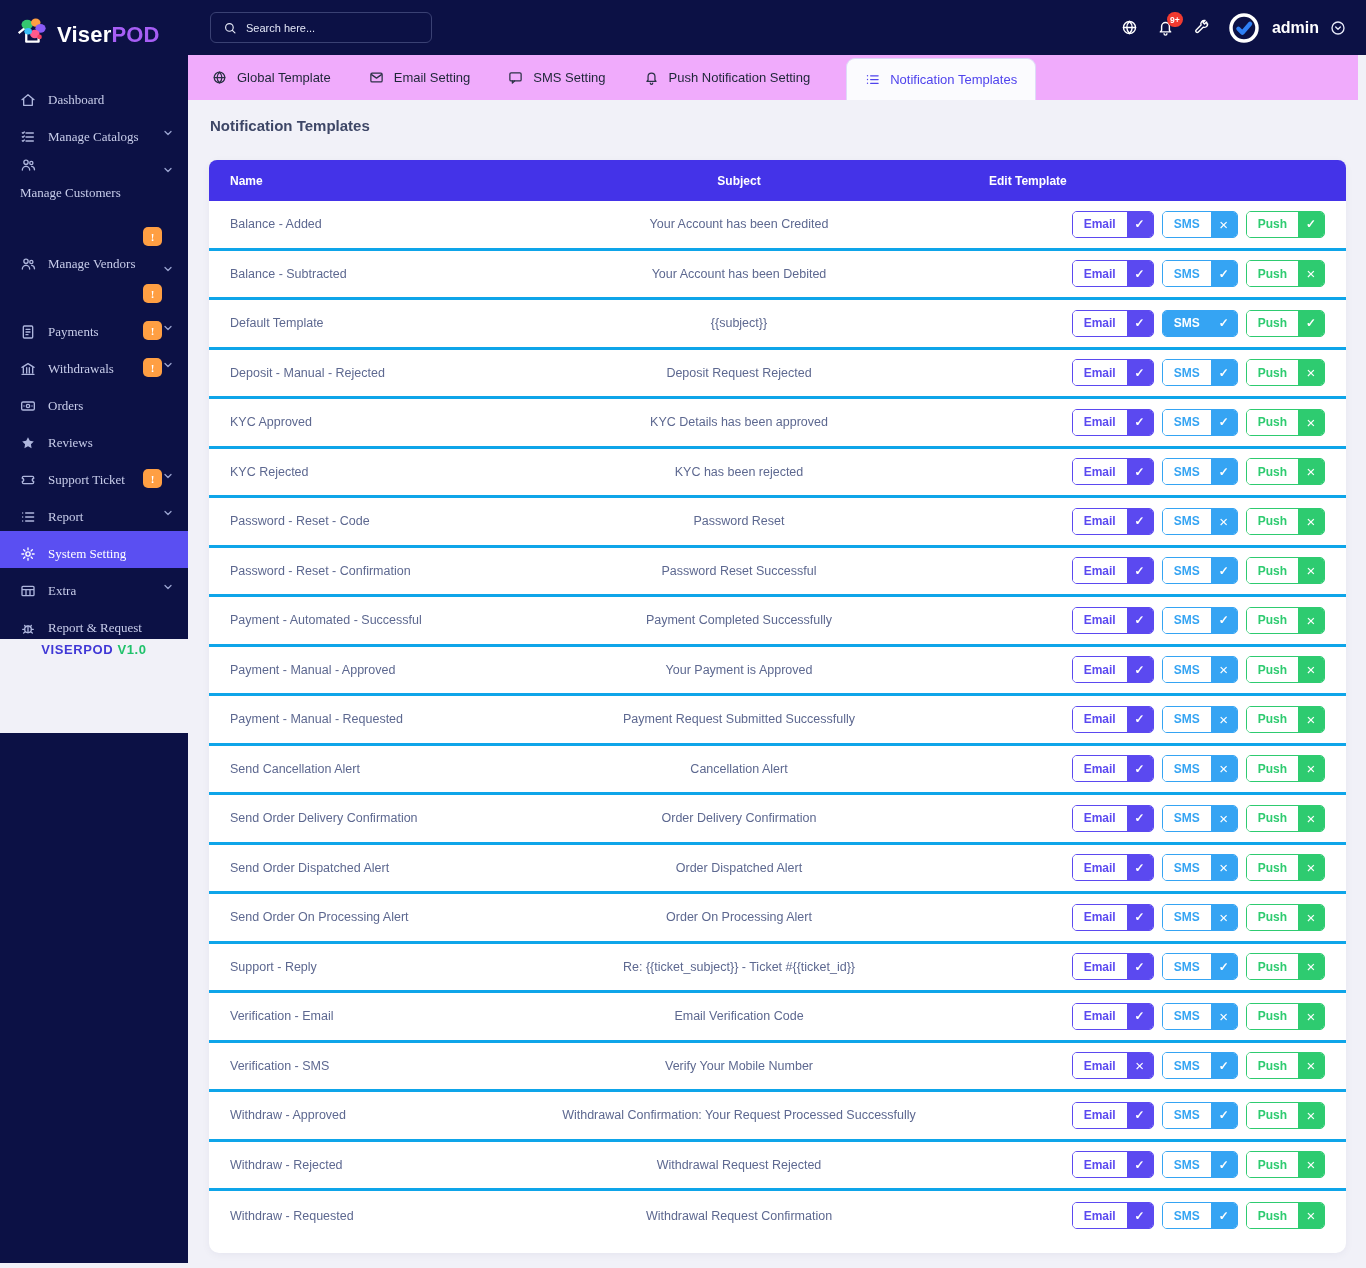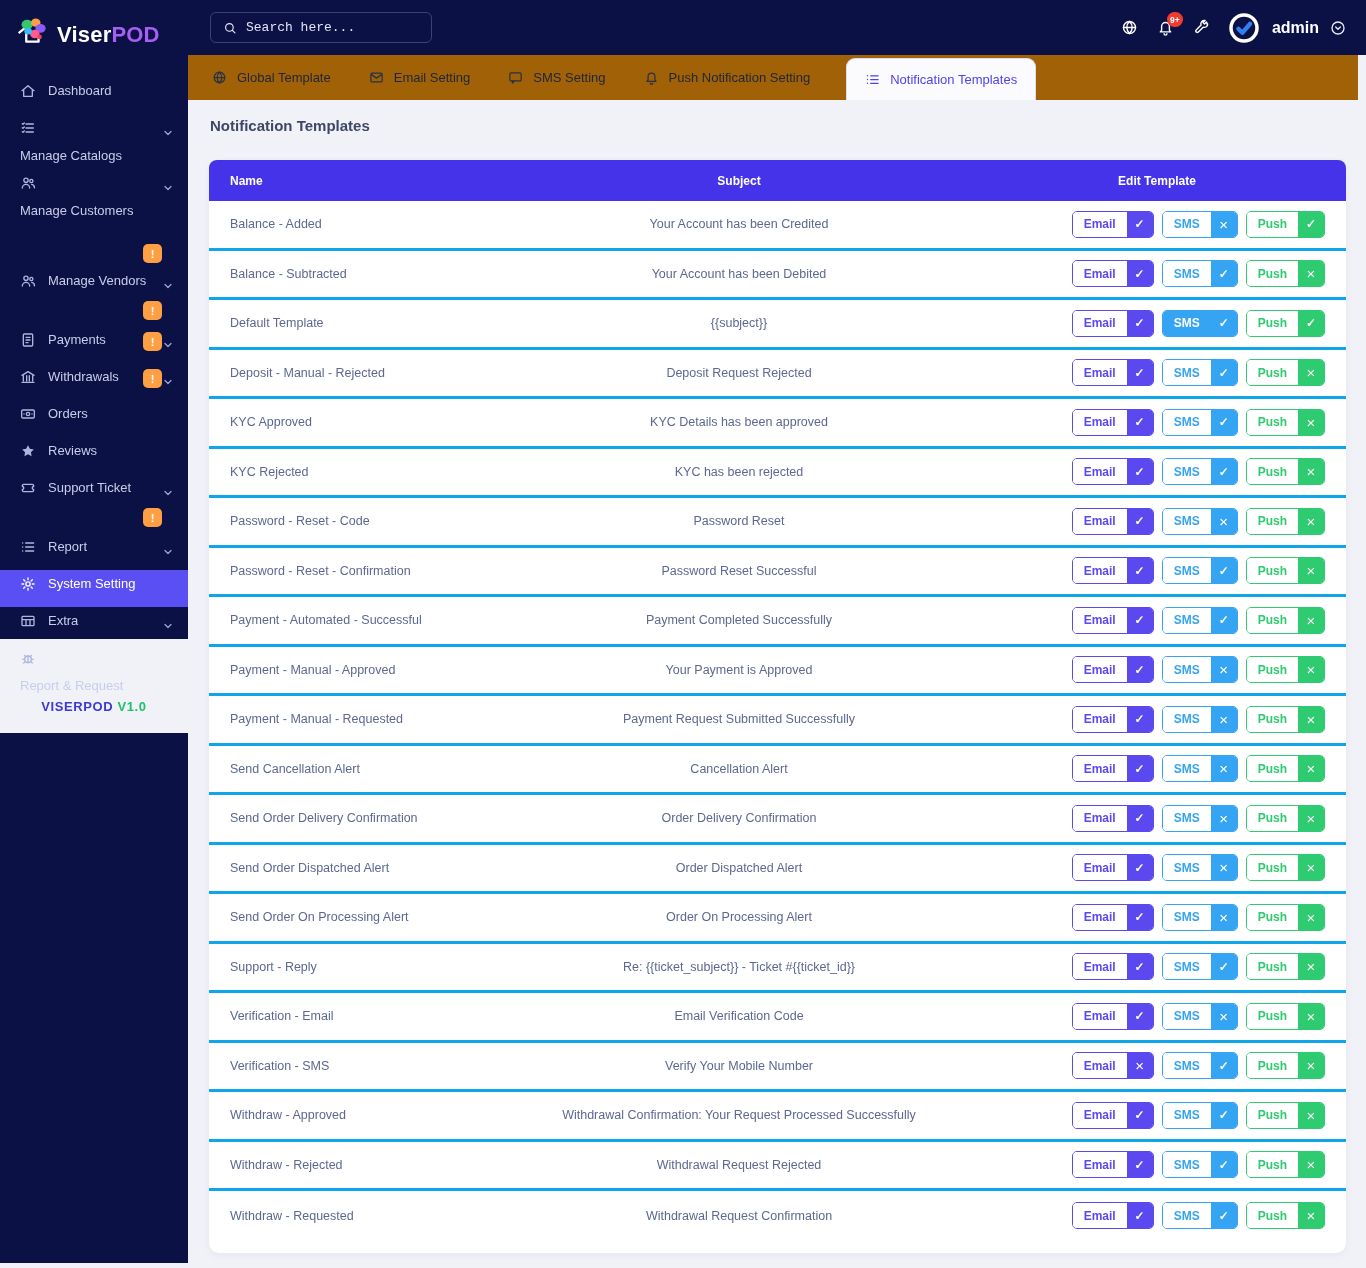--- a/index.html
+++ b/index.html
@@ -36,23 +36,23 @@
   }
   .logo{display:flex;align-items:center;gap:7px;padding:15px 10px 14px 12px}
   .logo-blob{position:relative;width:38px;height:40px;flex:0 0 auto}
   .logo-blob svg{width:38px;height:40px}
   .logo-text{font-size:22px;font-weight:800;letter-spacing:.2px;line-height:1}
   .logo-text .p1{color:#fff}
   .logo-text .p2{color:#a75ef5}
 
   .side-menu{display:flex;flex-direction:column;margin-top:8px}
   .side-item{
-    position:relative;display:flex;align-items:flex-start;gap:12px;
+    position:relative;display:flex;align-items:flex-end;gap:12px;
     min-height:37px;padding:6px 40px 6px 20px;color:var(--side-text);
-    font-size:13px;cursor:pointer;flex-wrap:wrap;
+    font-size:13px;cursor:pointer;flex-wrap:wrap;font-family:Liberation Serif, serif;
   }
   .side-item .s-icon{width:16px;height:16px;flex:0 0 auto;color:#aeb6dd}
   .side-item .s-icon svg{width:16px;height:16px}
   .side-item .s-label{white-space:nowrap}
   .s-badge{
     display:flex;align-items:center;justify-content:center;
     width:19px;height:19px;border-radius:5px;background:var(--orange);
     color:#fff;font-size:11px;font-weight:700;margin-left:auto;margin-right:-14px;
   }
   .side-item.badge-below{padding-bottom:4px}
@@ -68,42 +68,42 @@
 
   
   .topbar{position:absolute;left:188px;top:0;right:0;height:55px;background:var(--navy);z-index:2}
   .search-box{
     position:absolute;left:22px;top:12px;width:222px;height:31px;
     display:flex;align-items:center;gap:9px;padding:0 12px;
     border:1px solid #3a4173;border-radius:6px;background:transparent;
   }
   .search-box .si{width:14px;height:14px;color:#e6e9f7;flex:0 0 auto}
   .search-box input{
-    border:0;outline:0;background:transparent;color:#ef4444;font-size:13px;width:100%;
-    font-family:Liberation Mono, monospace;
+    border:0;outline:0;background:transparent;color:#ef4444;font-size:11px;width:100%;
+    font-family:Liberation Sans, sans-serif;
   }
   .search-box input::placeholder{color:#e2e6f6;opacity:1}
   .top-icons{position:absolute;right:20px;top:0;height:55px;display:flex;align-items:center;gap:19px;color:#fff}
   .tico{width:17px;height:17px;color:#fff;cursor:pointer}
   .tico svg{width:17px;height:17px}
   .bell-wrap{position:relative;cursor:pointer}
   .notif-badge{
     position:absolute;top:-7px;right:-9px;min-width:16px;height:15px;padding:0 3px;
     background:var(--red);border-radius:8px;color:#fff;font-size:8.5px;font-weight:700;
     display:flex;align-items:center;justify-content:center;
   }
   .avatar{width:30px;height:30px;border-radius:50%;cursor:pointer}
   .avatar svg{width:30px;height:30px}
   .admin-name{font-size:16px;font-weight:700;color:#fff;margin-left:-6px}
   .caret-circle{width:16px;height:16px;color:#e7eaf8;cursor:pointer;margin-left:-8px}
   .caret-circle svg{width:16px;height:16px}
 
   
   .tabbar{
-    position:absolute;left:188px;top:55px;right:8px;height:45px;background:#a16207;z-index:2;
+    position:absolute;left:188px;top:55px;right:8px;height:45px;background:#f0abfc;z-index:2;
     display:flex;align-items:stretch;padding-left:22px;
   }
   .tab{
     display:flex;align-items:center;gap:10px;font-size:13px;font-weight:500;
     color:var(--tab-text);cursor:pointer;margin-right:34px;padding:0 2px;
   }
   .tab .tb-icon{width:15px;height:15px;color:#2a3145}
   .tab .tb-icon svg{width:15px;height:15px}
   .tab.active{
     border:1px solid #dedbf8;border-bottom:0;border-radius:9px 9px 0 0;
@@ -118,21 +118,21 @@
     border-radius:10px;padding-bottom:12px;z-index:2;
     box-shadow:0 2px 8px rgba(25,25,70,.05);
   }
   .thead{
     display:grid;grid-template-columns:280px 500px 1fr;align-items:center;
     height:41px;background:var(--indigo-header);border-radius:8px 8px 0 0;
     color:#ffffff;font-size:12px;font-weight:700;
   }
   .th-name{padding-left:21px}
   .th-subject{text-align:center}
-  .th-edit{text-align:center;padding-right:21px}
+  .th-edit{text-align:left;padding-right:21px}
   .trow{
     display:grid;grid-template-columns:280px 500px 1fr;align-items:center;
     min-height:49.5px;border-bottom:3px solid #0ea5e9;font-size:12.5px;color:var(--row-text);
   }
   .trow:last-child{border-bottom:0}
   .td-name{padding-left:21px}
   .td-subject{text-align:center}
   .td-actions{display:flex;justify-content:flex-end;align-items:center;gap:8px;padding-right:21px}
 
   .toggle{

